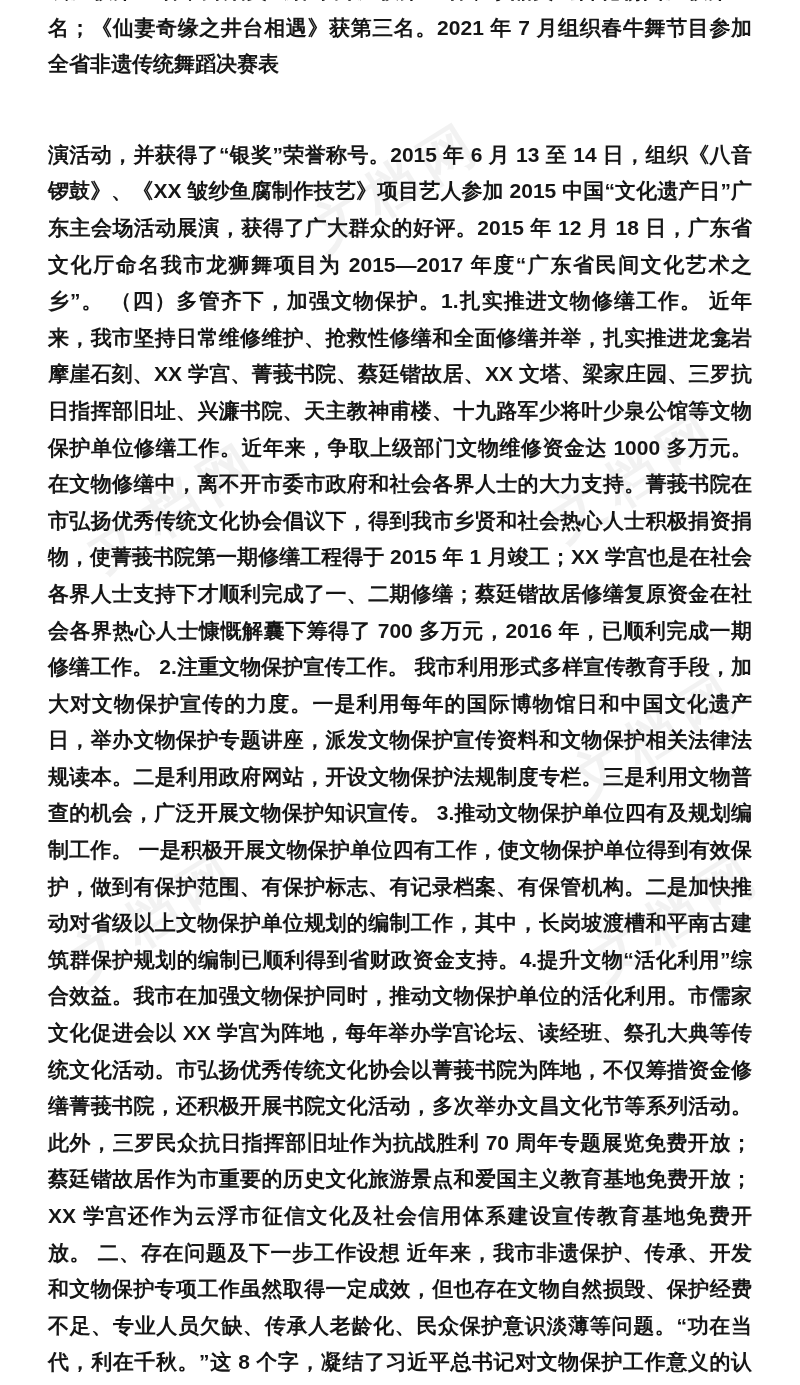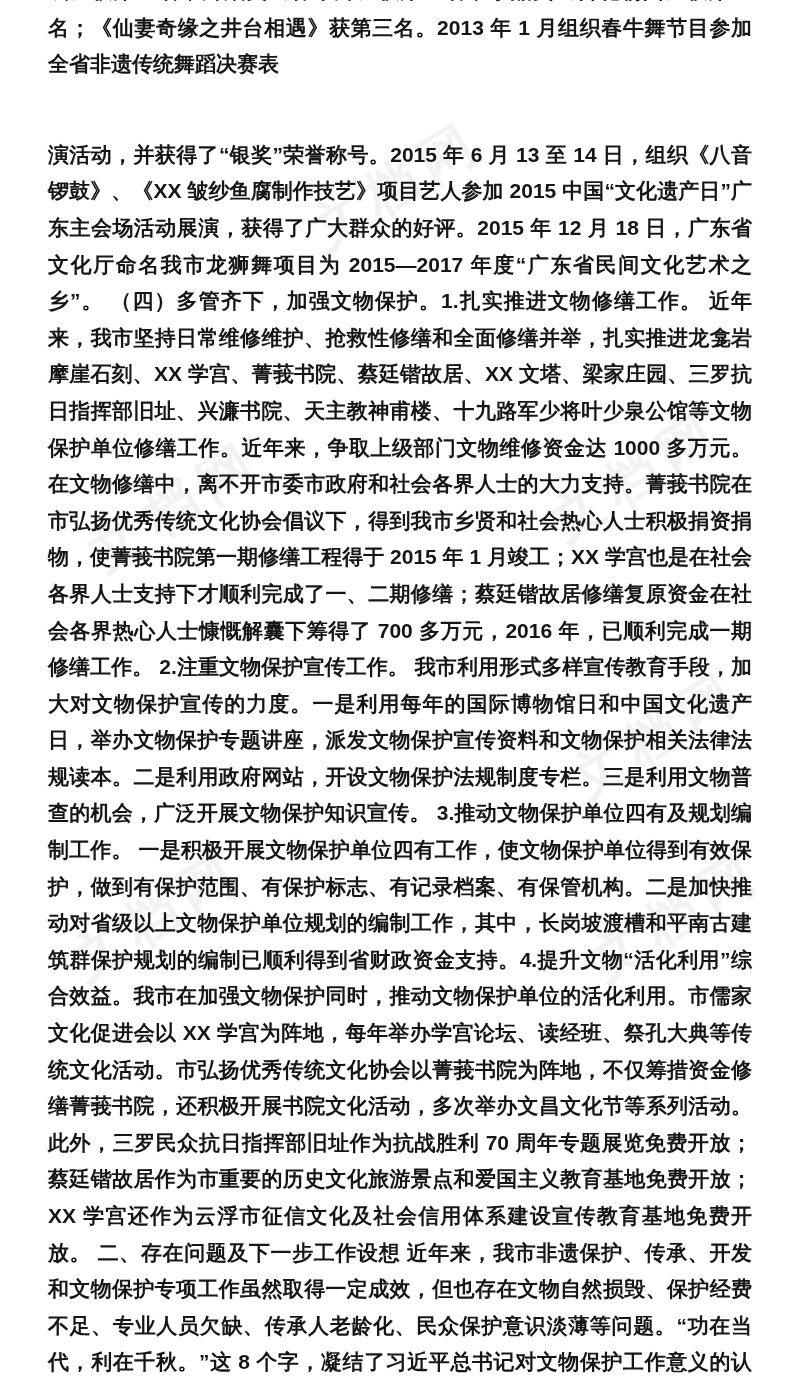--- a/index.html
+++ b/index.html
@@ -60,18 +60,18 @@
 
   <span class="wm w1">文档网</span>
   <span class="wm w2">文档网</span>
   <span class="wm w3">文档网</span>
   <span class="wm w4">文档网</span>
   <span class="wm w5">文档网</span>
   <span class="wm w6">文档网</span>
 
   <div class="text-col">
 
-    <p class="para-top"><span>戏》获第二名；舞蹈类《春牛舞》获第二名；小品类《百花朝园》获第一名；《仙</span><span>妻奇缘之井台相遇》获第三名。2013 年 1 月组织春牛舞节目参加全省非遗传统舞蹈决赛表</span></p>
+    <p class="para-top"><span>戏》获第二名；舞蹈类《春牛舞》获第二名；小品类《百花朝园》获第一名；《仙</span><span>妻奇缘之井台相遇》获第三名。2021 年 7 月组织春牛舞节目参加全省非遗传统舞蹈决赛表</span></p>
 
     <p class="para-main">演活动，并获得了“银奖”荣誉称号。2015 年 6 月 13 至 14 日，组织《八音锣鼓》、《XX 皱纱鱼腐制作技艺》项目艺人参加 2015 中国“文化遗产日”广东主会场活动展演，获得了广大群众的好评。2015 年 12 月 18 日，广东省文化厅命名我市龙狮舞项目为 2015—2017 年度“广东省民间文化艺术之乡”。 （四）多管齐下，加强文物保护。1.扎实推进文物修缮工作。 近年来，我市坚持日常维修维护、抢救性修缮和全面修缮并举，扎实推进龙龛岩摩崖石刻、XX 学宫、菁莪书院、蔡廷锴故居、XX 文塔、梁家庄园、三罗抗日指挥部旧址、兴濂书院、天主教神甫楼、十九路军少将叶少泉公馆等文物保护单位修缮工作。近年来，争取上级部门文物维修资金达 1000 多万元。 在文物修缮中，离不开市委市政府和社会各界人士的大力支持。菁莪书院在市弘扬优秀传统文化协会倡议下，得到我市乡贤和社会热心人士积极捐资捐物，使菁莪书院第一期修缮工程得于 2015 年 1 月竣工；XX 学宫也是在社会各界人士支持下才顺利完成了一、二期修缮；蔡廷锴故居修缮复原资金在社会各界热心人士慷慨解囊下筹得了 700 多万元，2016 年，已顺利完成一期修缮工作。 2.注重文物保护宣传工作。 我市利用形式多样宣传教育手段，加大对文物保护宣传的力度。一是利用每年的国际博物馆日和中国文化遗产日，举办文物保护专题讲座，派发文物保护宣传资料和文物保护相关法律法规读本。二是利用政府网站，开设文物保护法规制度专栏。三是利用文物普查的机会，广泛开展文物保护知识宣传。 3.推动文物保护单位四有及规划编制工作。 一是积极开展文物保护单位四有工作，使文物保护单位得到有效保护，做到有保护范围、有保护标志、有记录档案、有保管机构。二是加快推动对省级以上文物保护单位规划的编制工作，其中，长岗坡渡槽和平南古建筑群保护规划的编制已顺利得到省财政资金支持。4.提升文物“活化利用”综合效益。我市在加强文物保护同时，推动文物保护单位的活化利用。市儒家文化促进会以 XX 学宫为阵地，每年举办学宫论坛、读经班、祭孔大典等传统文化活动。市弘扬优秀传统文化协会以菁莪书院为阵地，不仅筹措资金修缮菁莪书院，还积极开展书院文化活动，多次举办文昌文化节等系列活动。此外，三罗民众抗日指挥部旧址作为抗战胜利 70 周年专题展览免费开放；蔡廷锴故居作为市重要的历史文化旅游景点和爱国主义教育基地免费开放；XX 学宫还作为云浮市征信文化及社会信用体系建设宣传教育基地免费开放。 二、存在问题及下一步工作设想 近年来，我市非遗保护、传承、开发和文物保护专项工作虽然取得一定成效，但也存在文物自然损毁、保护经费不足、专业人员欠缺、传承人老龄化、民众保护意识淡薄等问题。“功在当代，利在千秋。”这 8 个字，凝结了习近平总书记对文物保护工作意义的认知，体现了习近平对文物保护工作的高度重视。下一步，我市将继续加大各项工作力度，努力争取非遗保护、传承、开发和文物保护专项工作取得新突破。重点抓好以下工作： （一）继续加强非遗保护、传承、开发。完善省、市、县三级非遗保护名录体系。加大非遗宣传培训力度，确保非遗传承后继有人。推动非遗项目逐级申报工作，继续深挖有重要价值的非遗资源项目，争取再公布一至两批县级非遗项目名录。 （二）继续加强文物的保护利用。公布一批县级文物保护单位，推荐申报一批省级文物保护单位，完成第八批全国重点文物保护单位申报工作。继续推动蔡廷锴故居二期复原及推进三罗抗日指挥部旧址等文物单位修缮工作。继续省级以上文物保护单位的“四有”工作和保护规划的编制。公布一批历史建筑保护名录。完成第一次全国可移动文物普查工作，完善国有馆藏文物保护和管理机制，出版《XX 市国有可移动文物精品》。加强文物安全与执法监督，完善博物馆安全技术防范系统工程、消防和防雷设施。推进“泷州古城”历史文化街区的建设。 报告完毕，请予审议。</p>
 
   </div>
 </div>
 
 </body></html>

